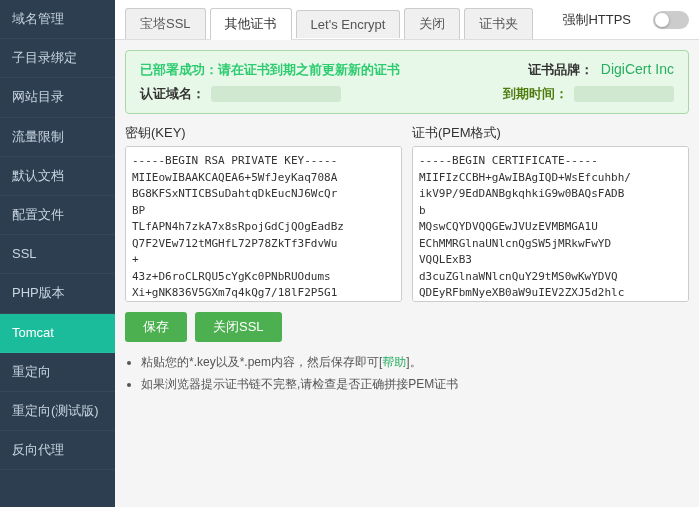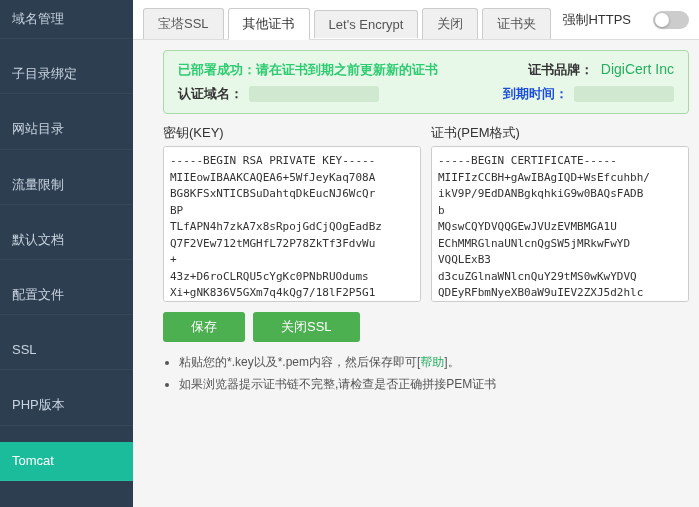--- a/index.html
+++ b/index.html
@@ -8,29 +8,28 @@
       font-size: 13px;
       background: #f0f0f0;
       display: flex;
       width: 699px;
       height: 507px;
       overflow: hidden;
     }
 
     
     .sidebar {
-      width: 133px;
+      width: 115px;
       background: #2d3e50;
       color: #c8d4e0;
       flex-shrink: 0;
       display: flex;
       flex-direction: column;
       height: 507px;
       overflow: hidden;
-      gap: 16px;
     }
     .sidebar-item {
       padding: 10px 12px;
       cursor: pointer;
       border-bottom: 1px solid rgba(255,255,255,0.05);
       font-size: 13px;
       color: #c8d4e0;
       line-height: 1.4;
     }
     .sidebar-item.active {
@@ -104,21 +103,20 @@
       top: 2px;
       left: 2px;
       box-shadow: 0 1px 3px rgba(0,0,0,0.3);
     }
 
     
     .content {
       padding: 10px;
       flex: 1;
       overflow-y: auto;
-      margin-left: 20px;
     }
 
     
     .success-banner {
       background: #e8f8e8;
       border: 1px solid #a8d8a8;
       border-radius: 4px;
       padding: 10px 14px;
       margin-bottom: 10px;
       display: flex;
@@ -164,21 +162,21 @@
     }
     .expiry-row {
       display: flex;
       align-items: center;
       gap: 6px;
       margin-top: 6px;
     }
     .expiry-label {
       font-size: 13px;
       font-weight: bold;
-      color: #1d4ed8;
+      color: #4d7c0f;
     }
     .expiry-value {
       background: #d0e8d0;
       border-radius: 3px;
       width: 100px;
       height: 16px;
       display: inline-block;
     }
 
     
@@ -211,21 +209,21 @@
       line-height: 1.5;
     }
 
     
     .btn-row {
       display: flex;
       gap: 8px;
       margin-bottom: 10px;
     }
     .btn {
-      padding: 6px 28px;
+      padding: 6px 18px;
       border: none;
       border-radius: 3px;
       cursor: pointer;
       font-size: 13px;
       color: #fff;
     }
     .btn-save {
       background: #4CAF50;
     }
     .btn-close-ssl {

